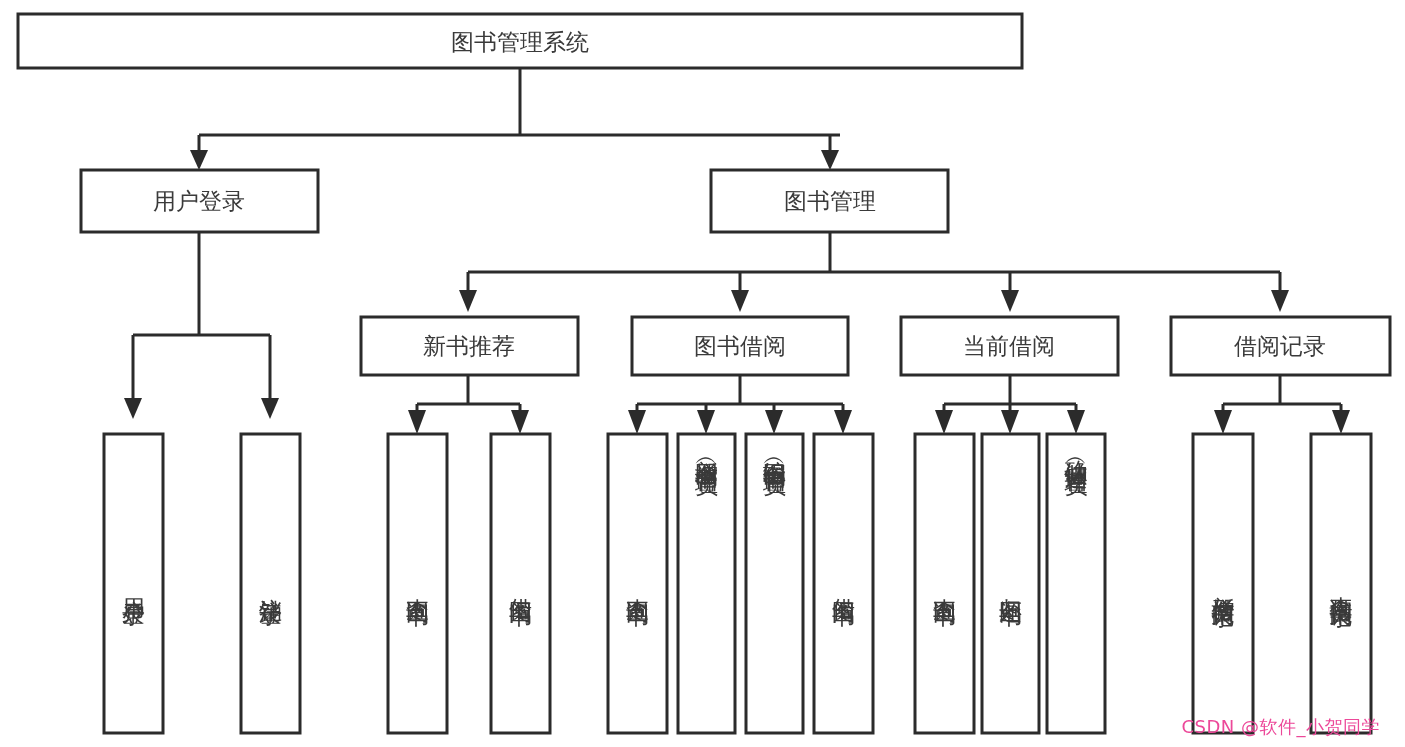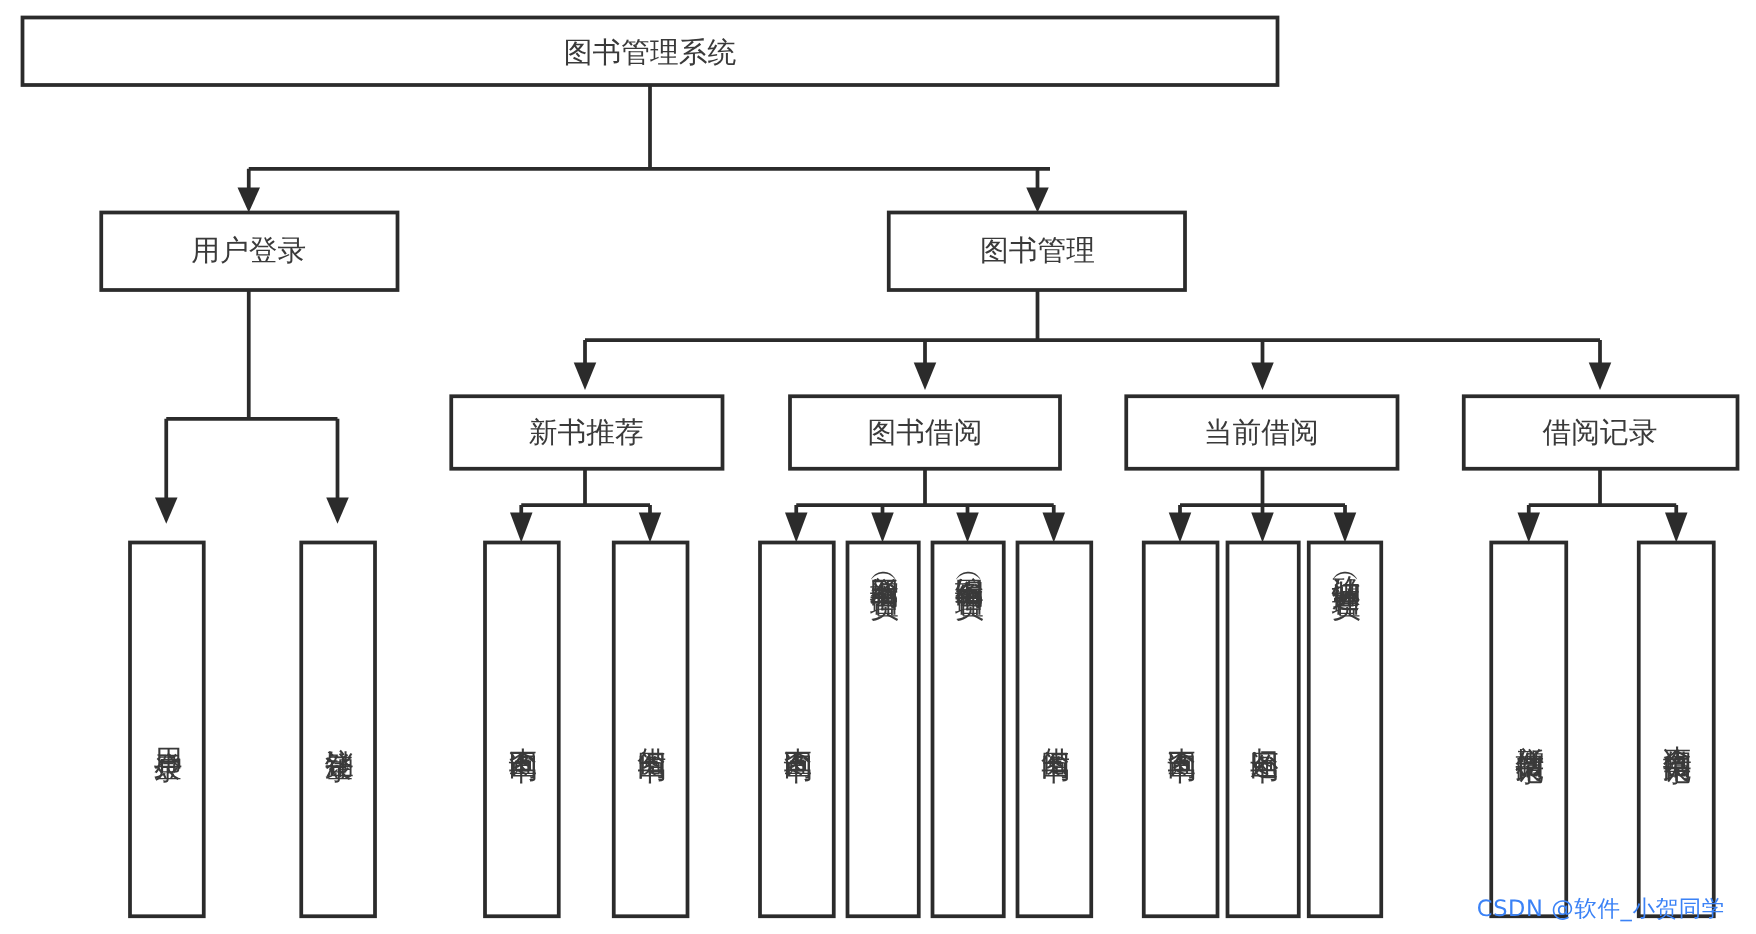--- a/index.html
+++ b/index.html
@@ -65,21 +65,21 @@
     letter-spacing: 2px;
     white-space: nowrap;
     text-align: center;
   }
   .watermark {
     position: absolute;
     right: 8px;
     bottom: 8px;
     font-family: "DejaVu Sans", "Liberation Sans", sans-serif;
     font-size: 18px;
-    color: #3b82f6;
+    color: #ec4899;
     white-space: nowrap;
     letter-spacing: 0.5px;
   }
 </style>
 </head>
 <body>
 
 <div id="diagram-root">
 
   <svg id="flow" viewBox="0 0 1405 747">

